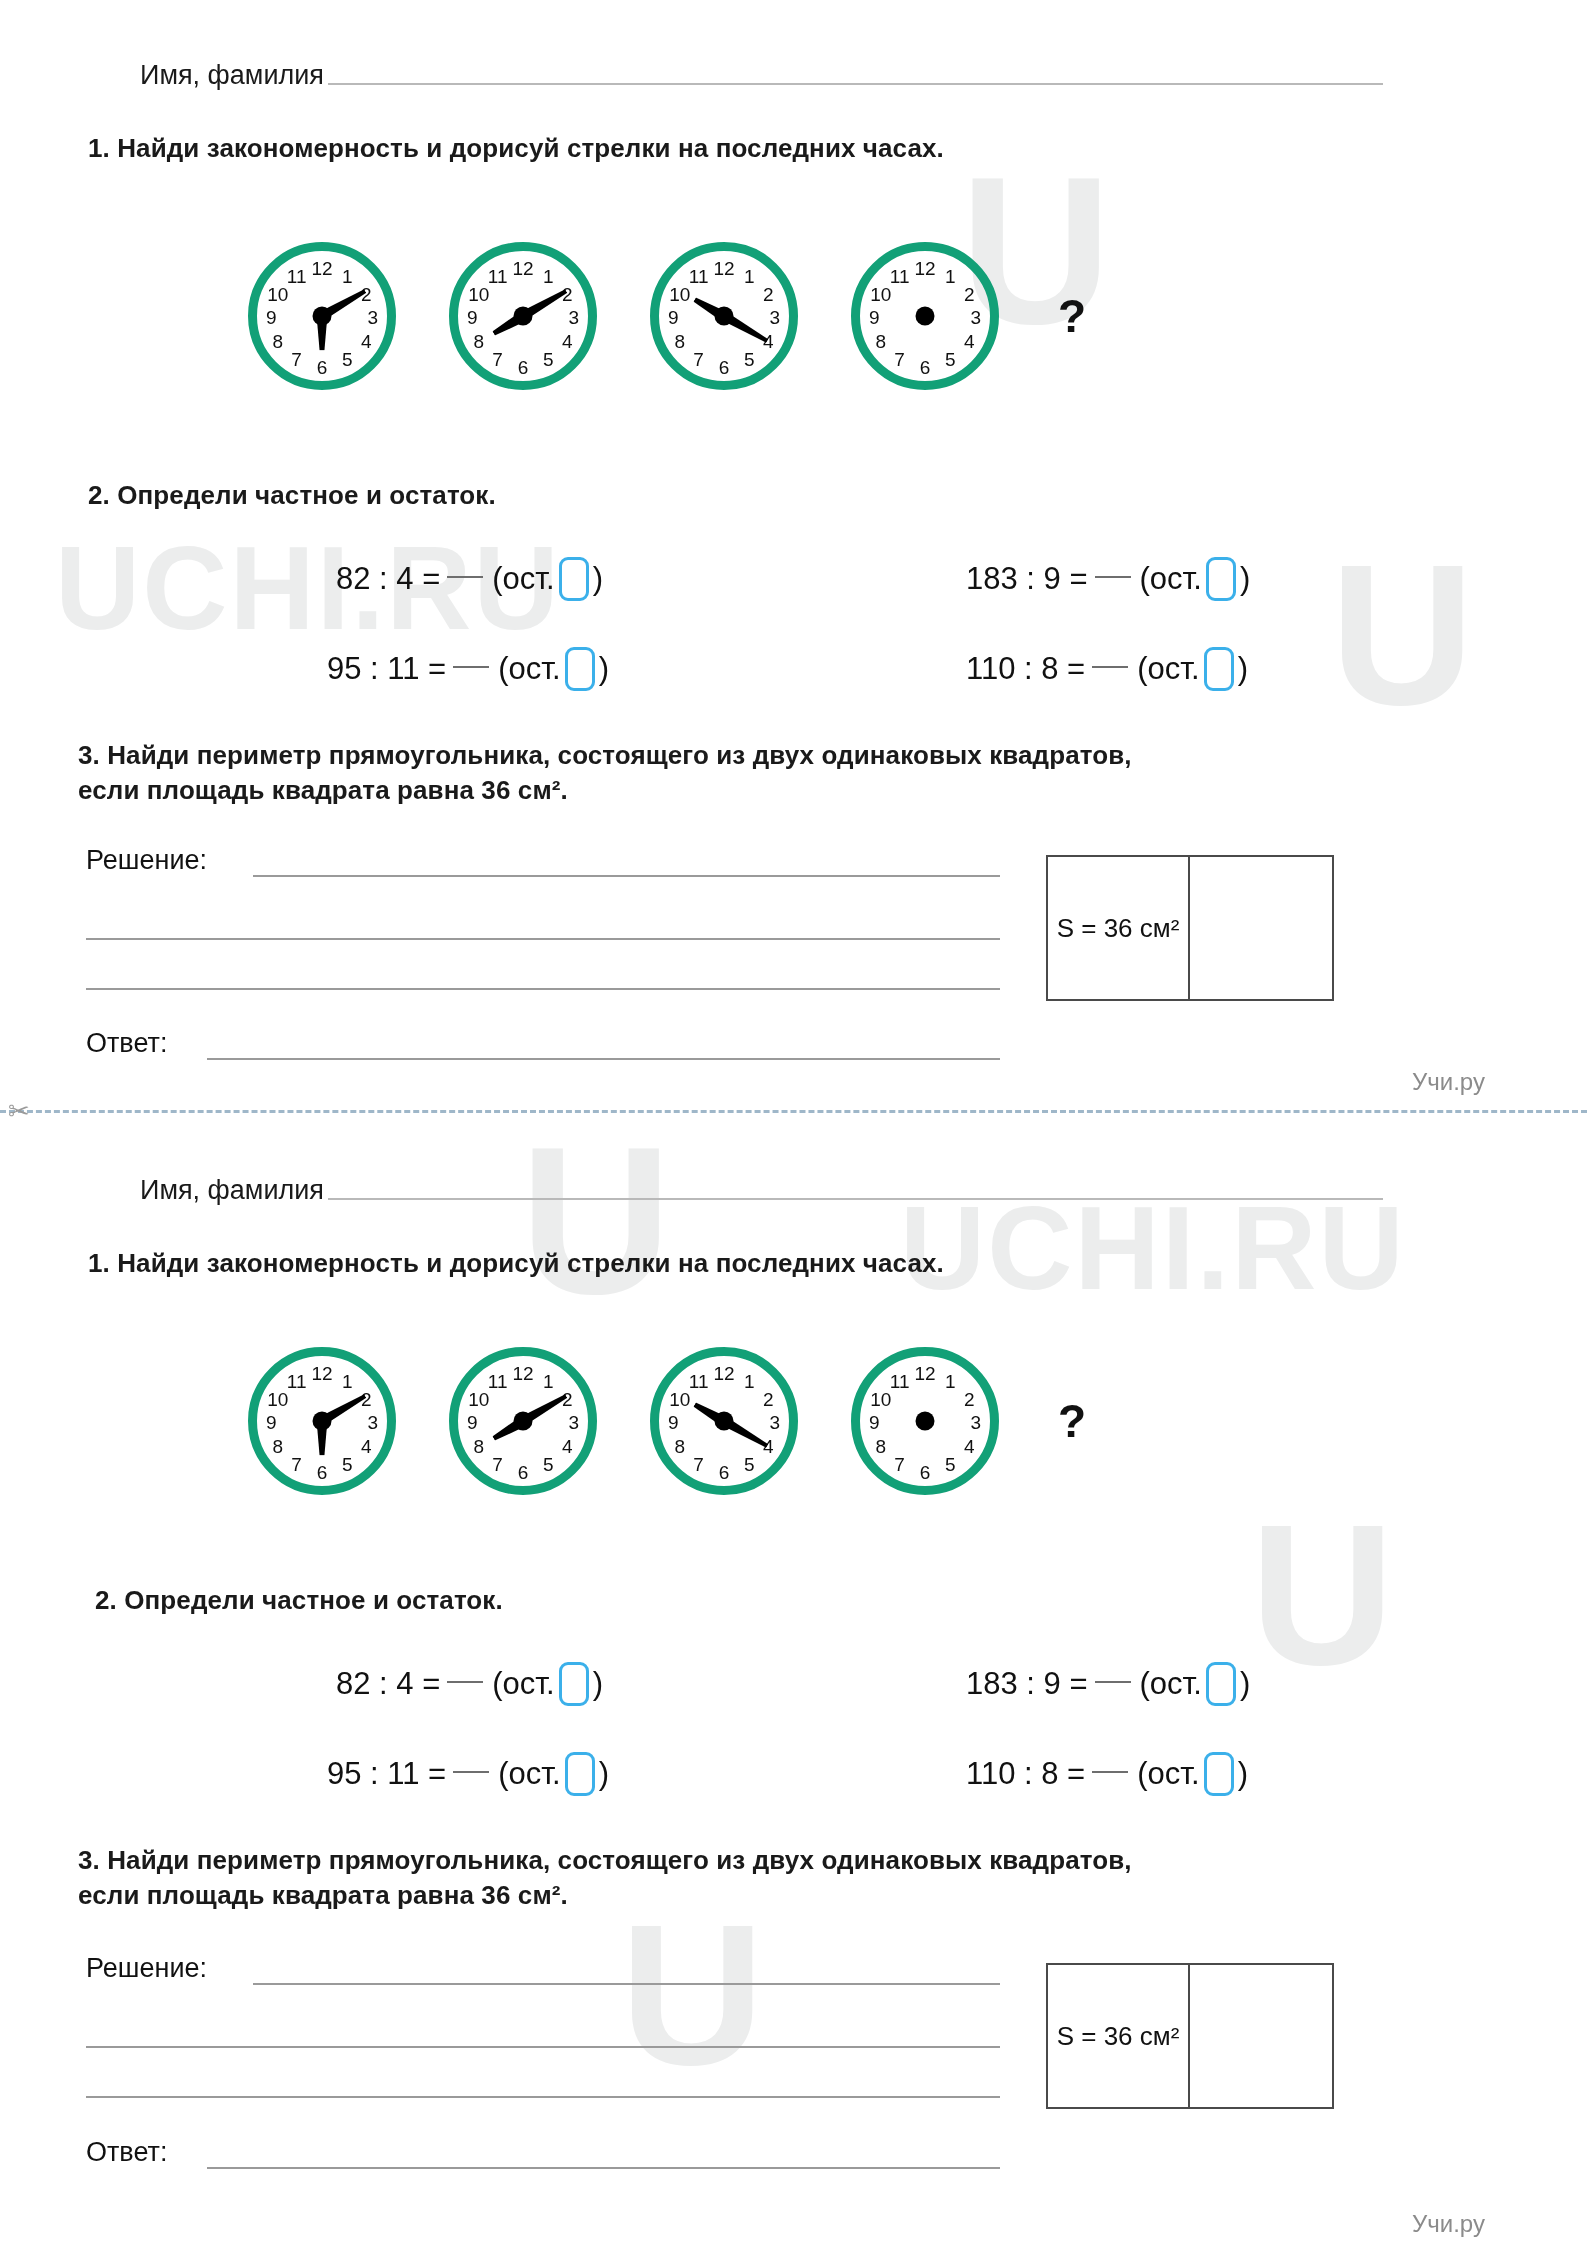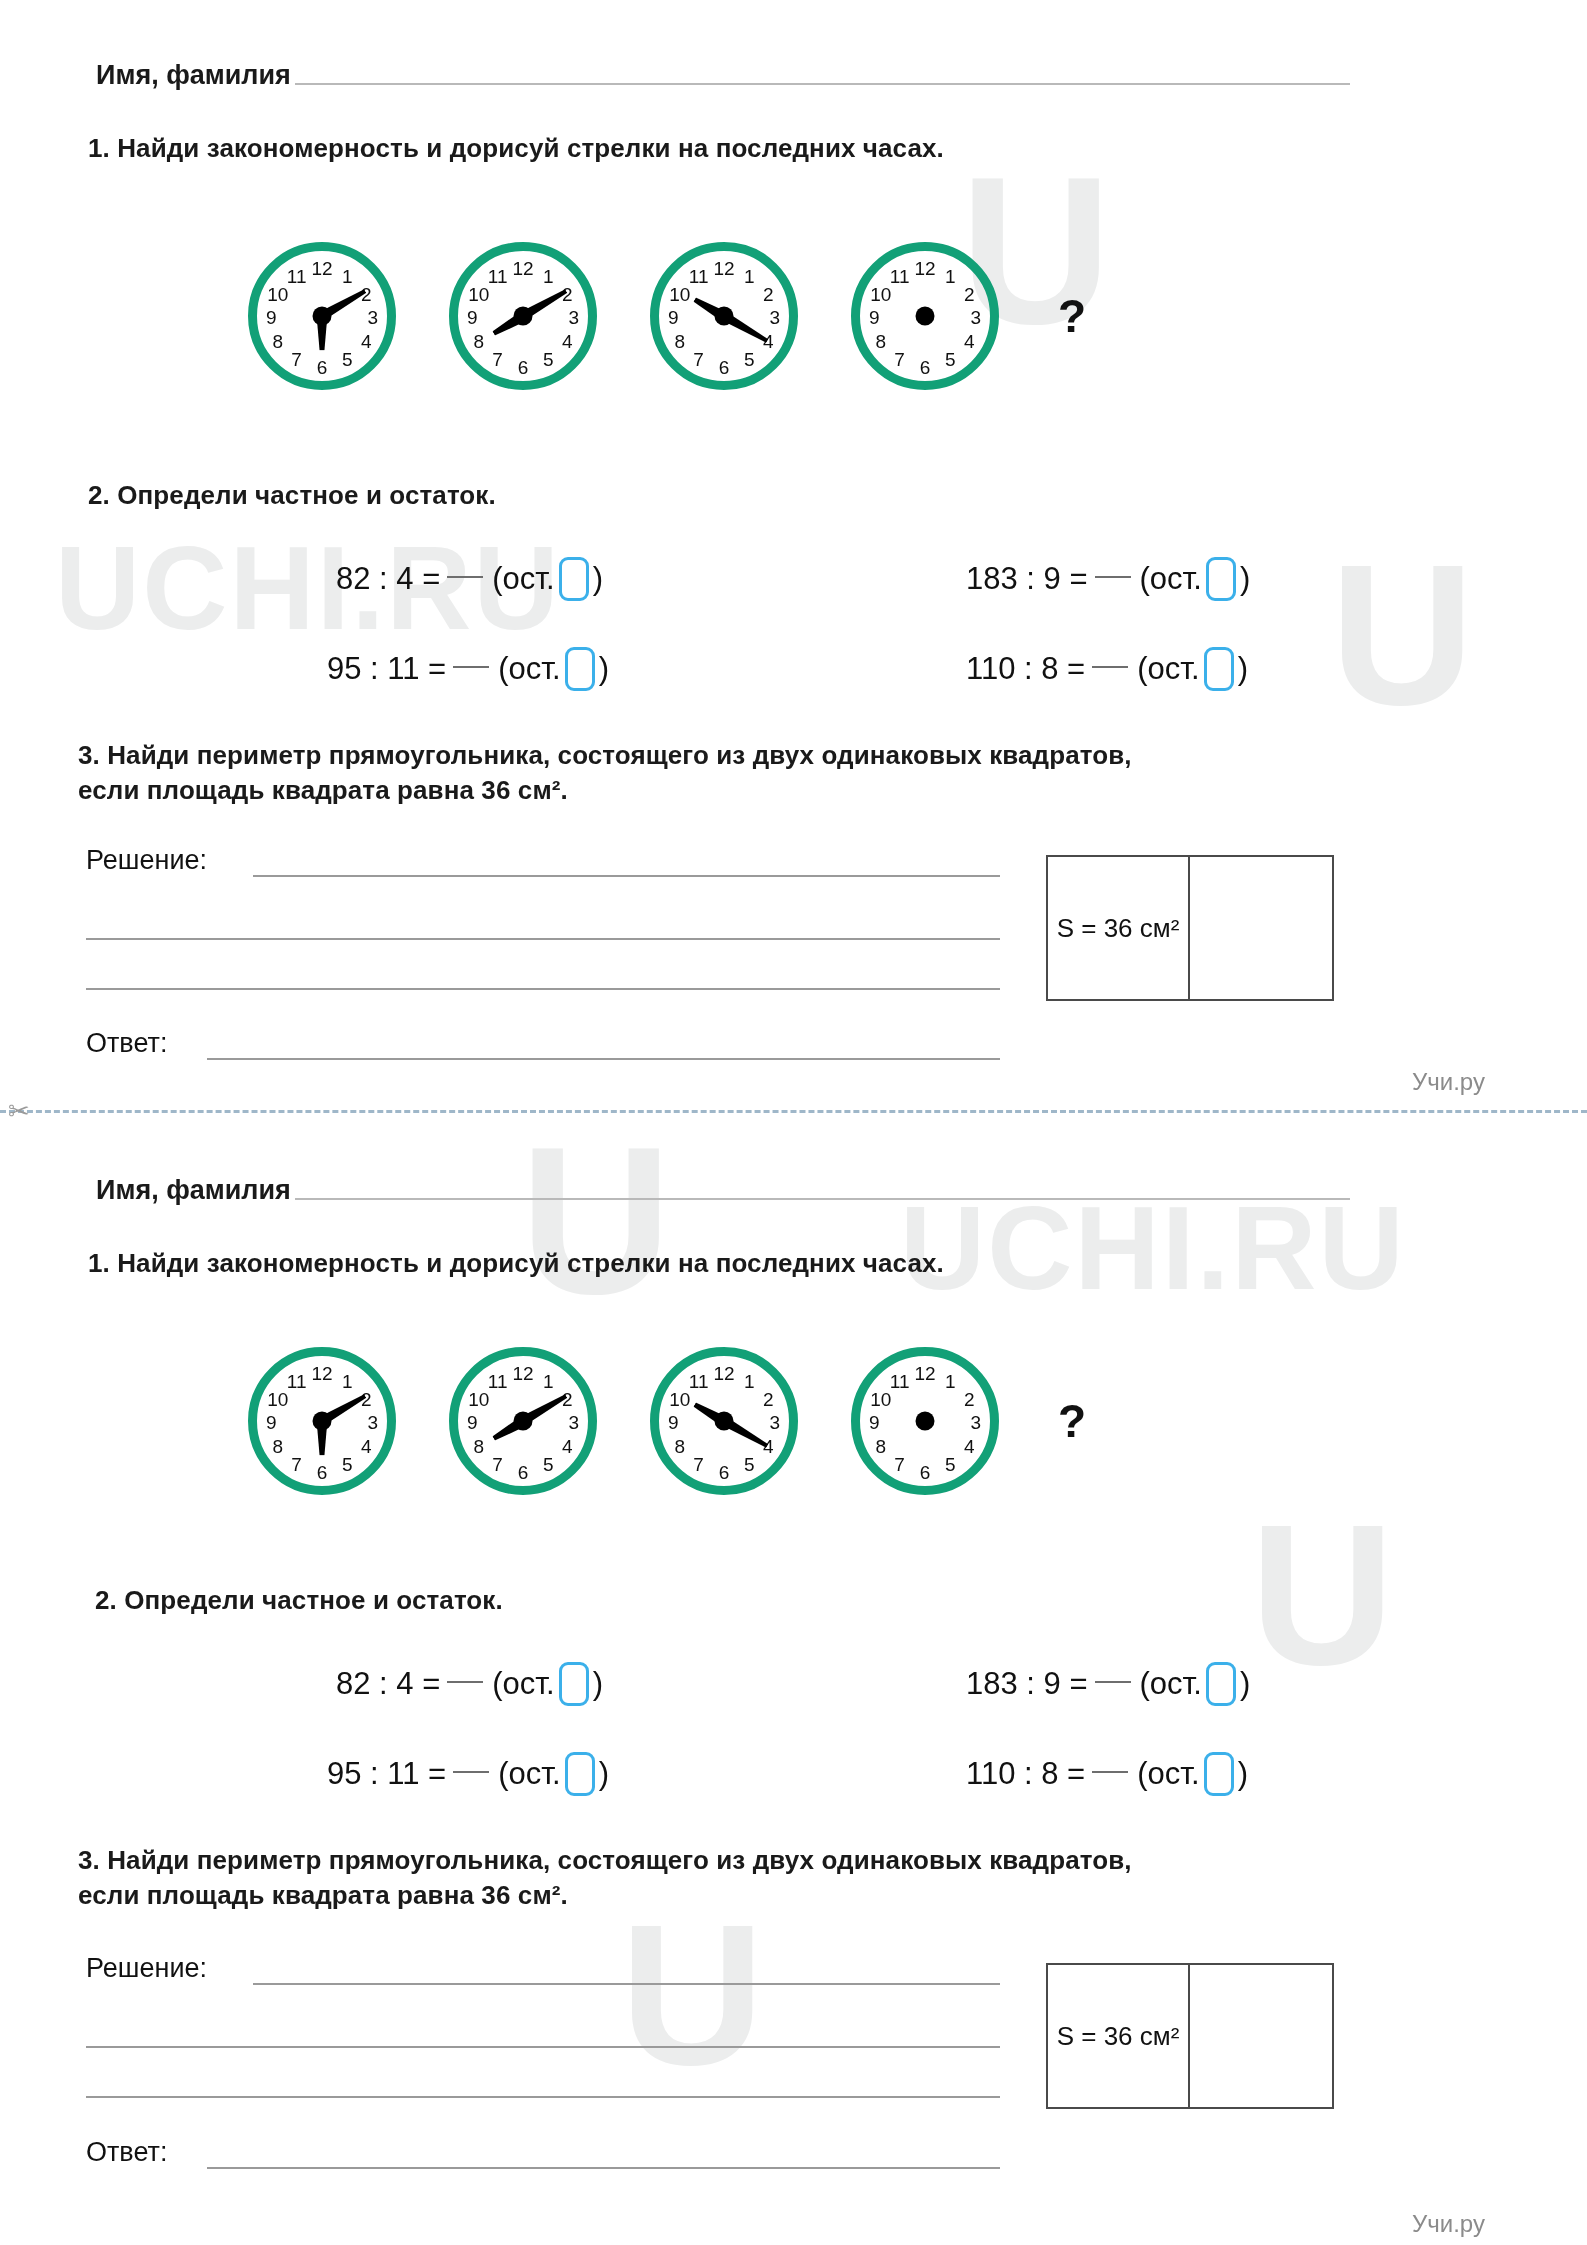--- a/index.html
+++ b/index.html
@@ -44,24 +44,25 @@
 
   
   .name-row {
     position: absolute;
     display: flex;
     align-items: flex-end;
     left: 96px;
   }
   .name-label {
     font-size: 27px;
-    font-weight: bold;
+    font-weight: normal;
     letter-spacing: 0px;
     white-space: nowrap;
     line-height: 1;
+    margin-left: 44px;
   }
   .name-rule {
     width: 1055px;
     border-bottom: 2px solid #b9b9b9;
     margin-left: 4px;
     margin-bottom: 4px;
   }
 
   
   .task-h {

